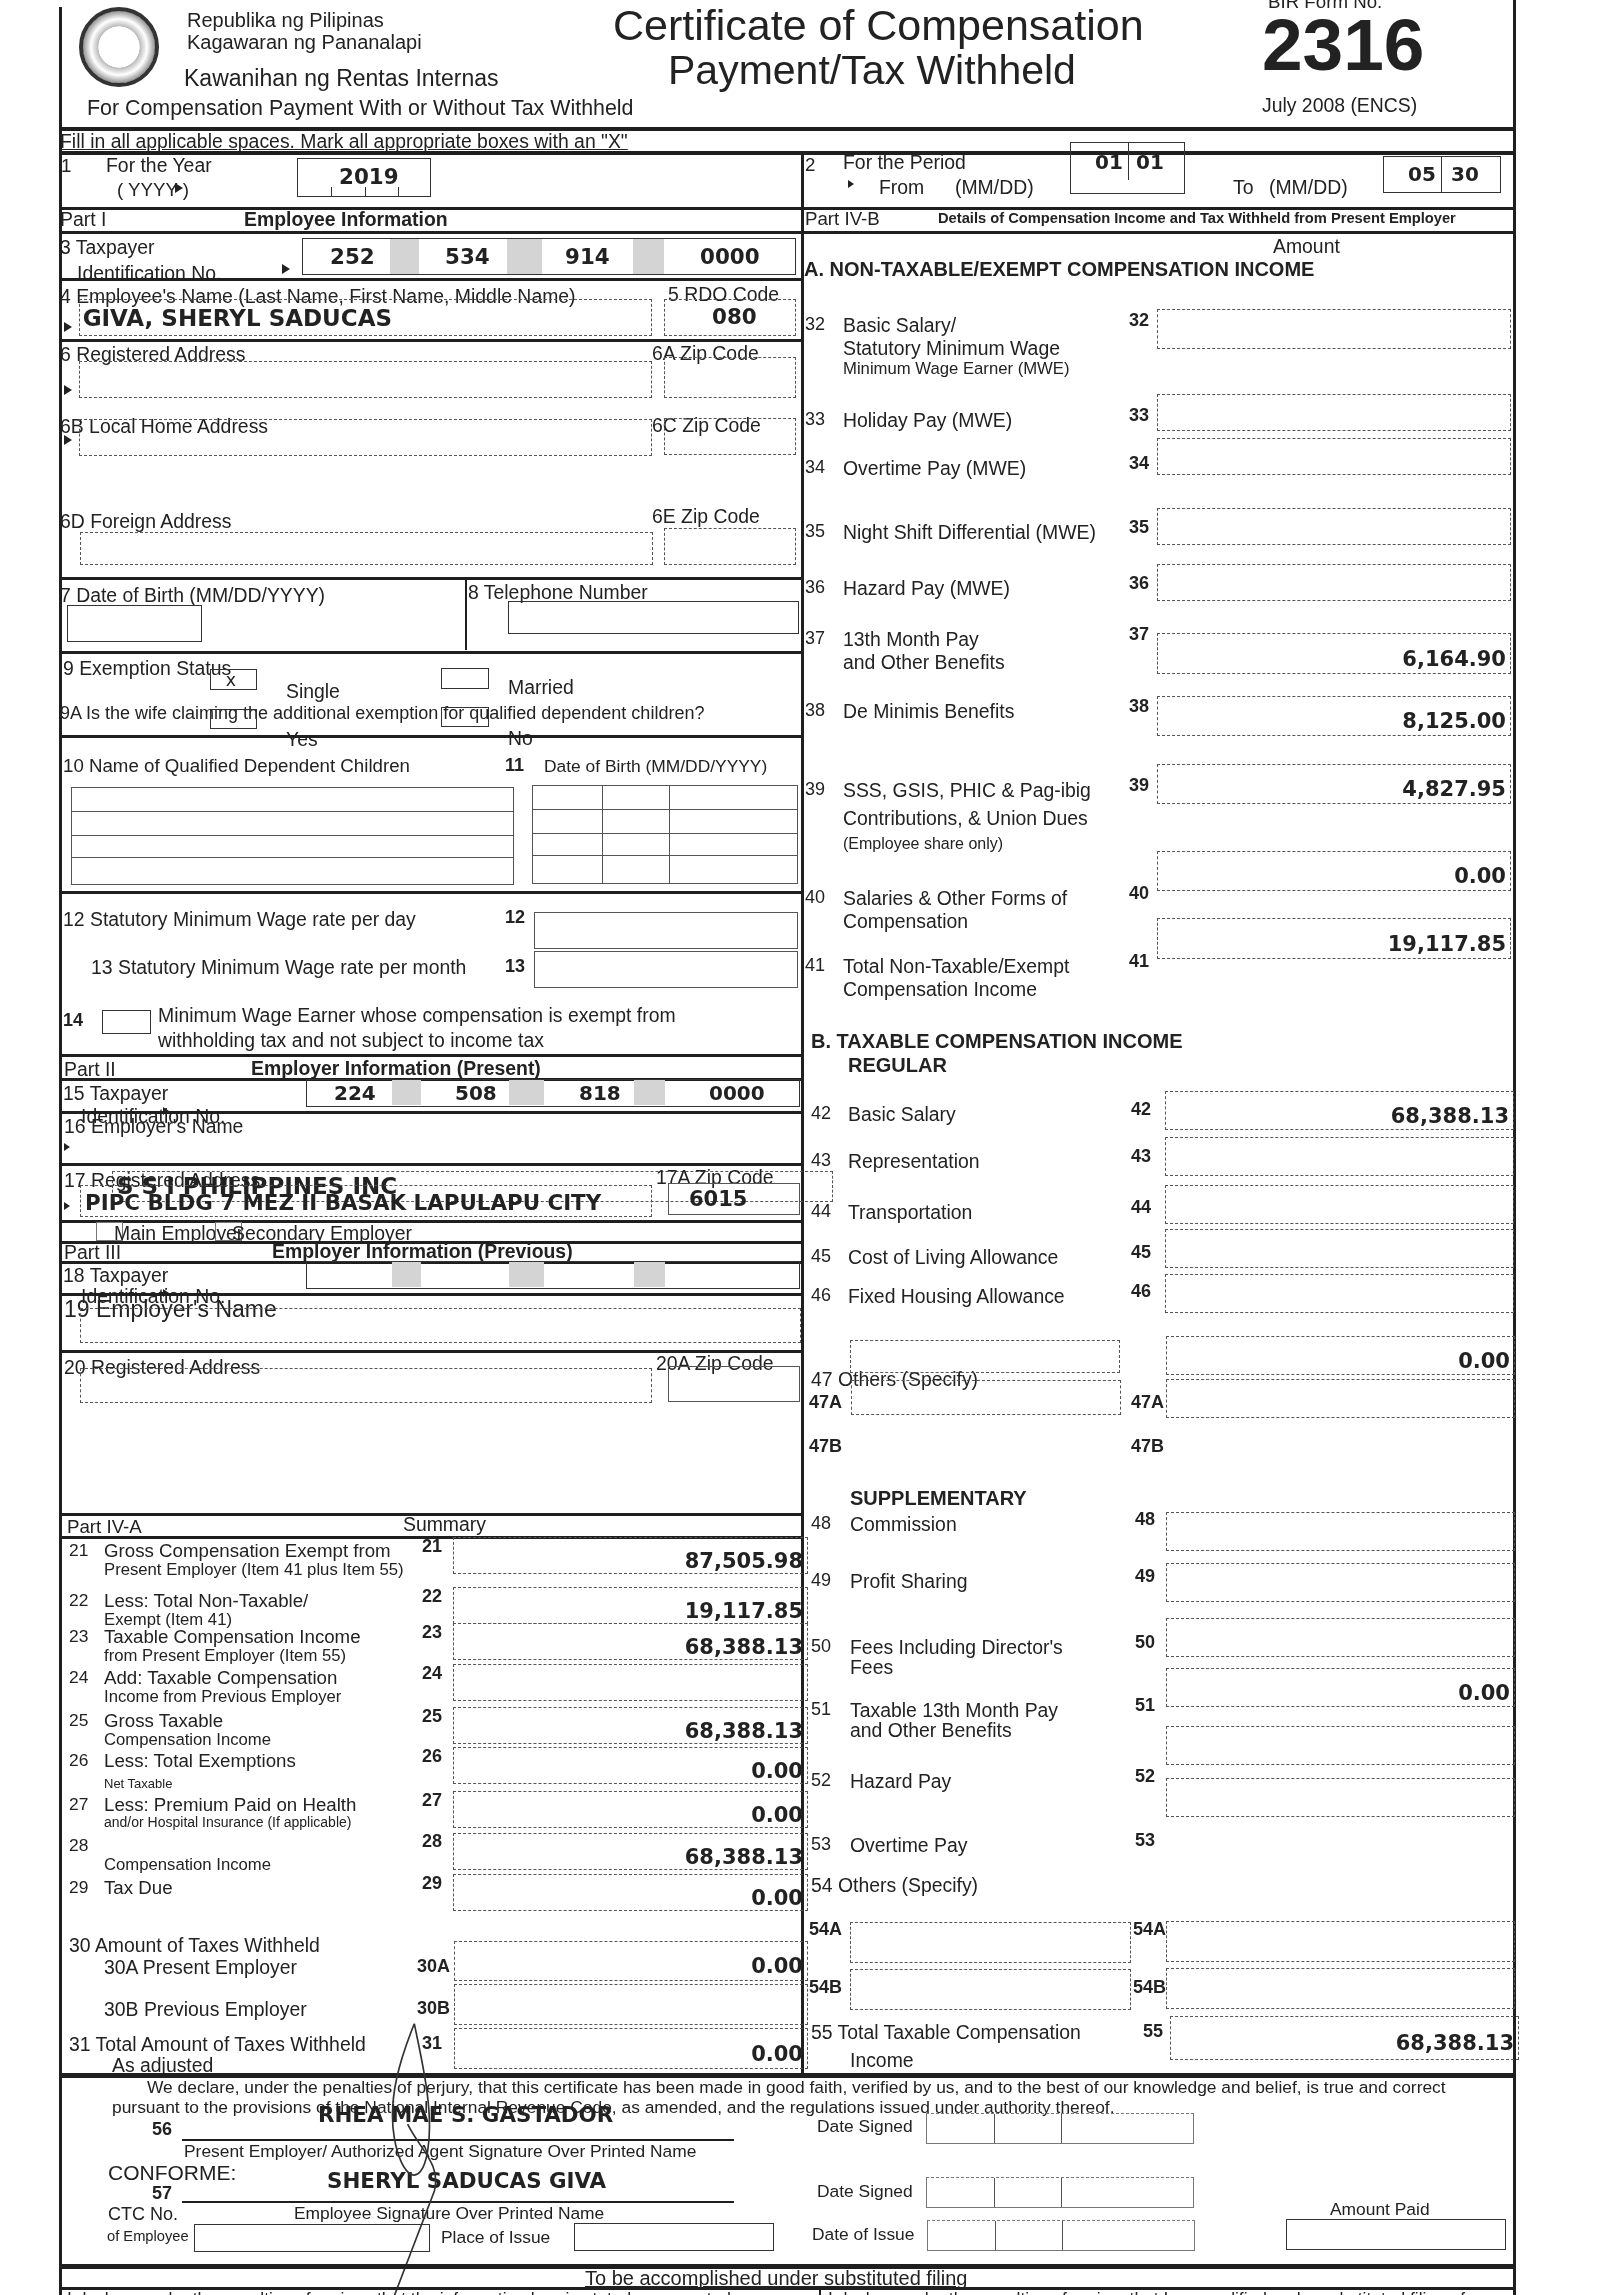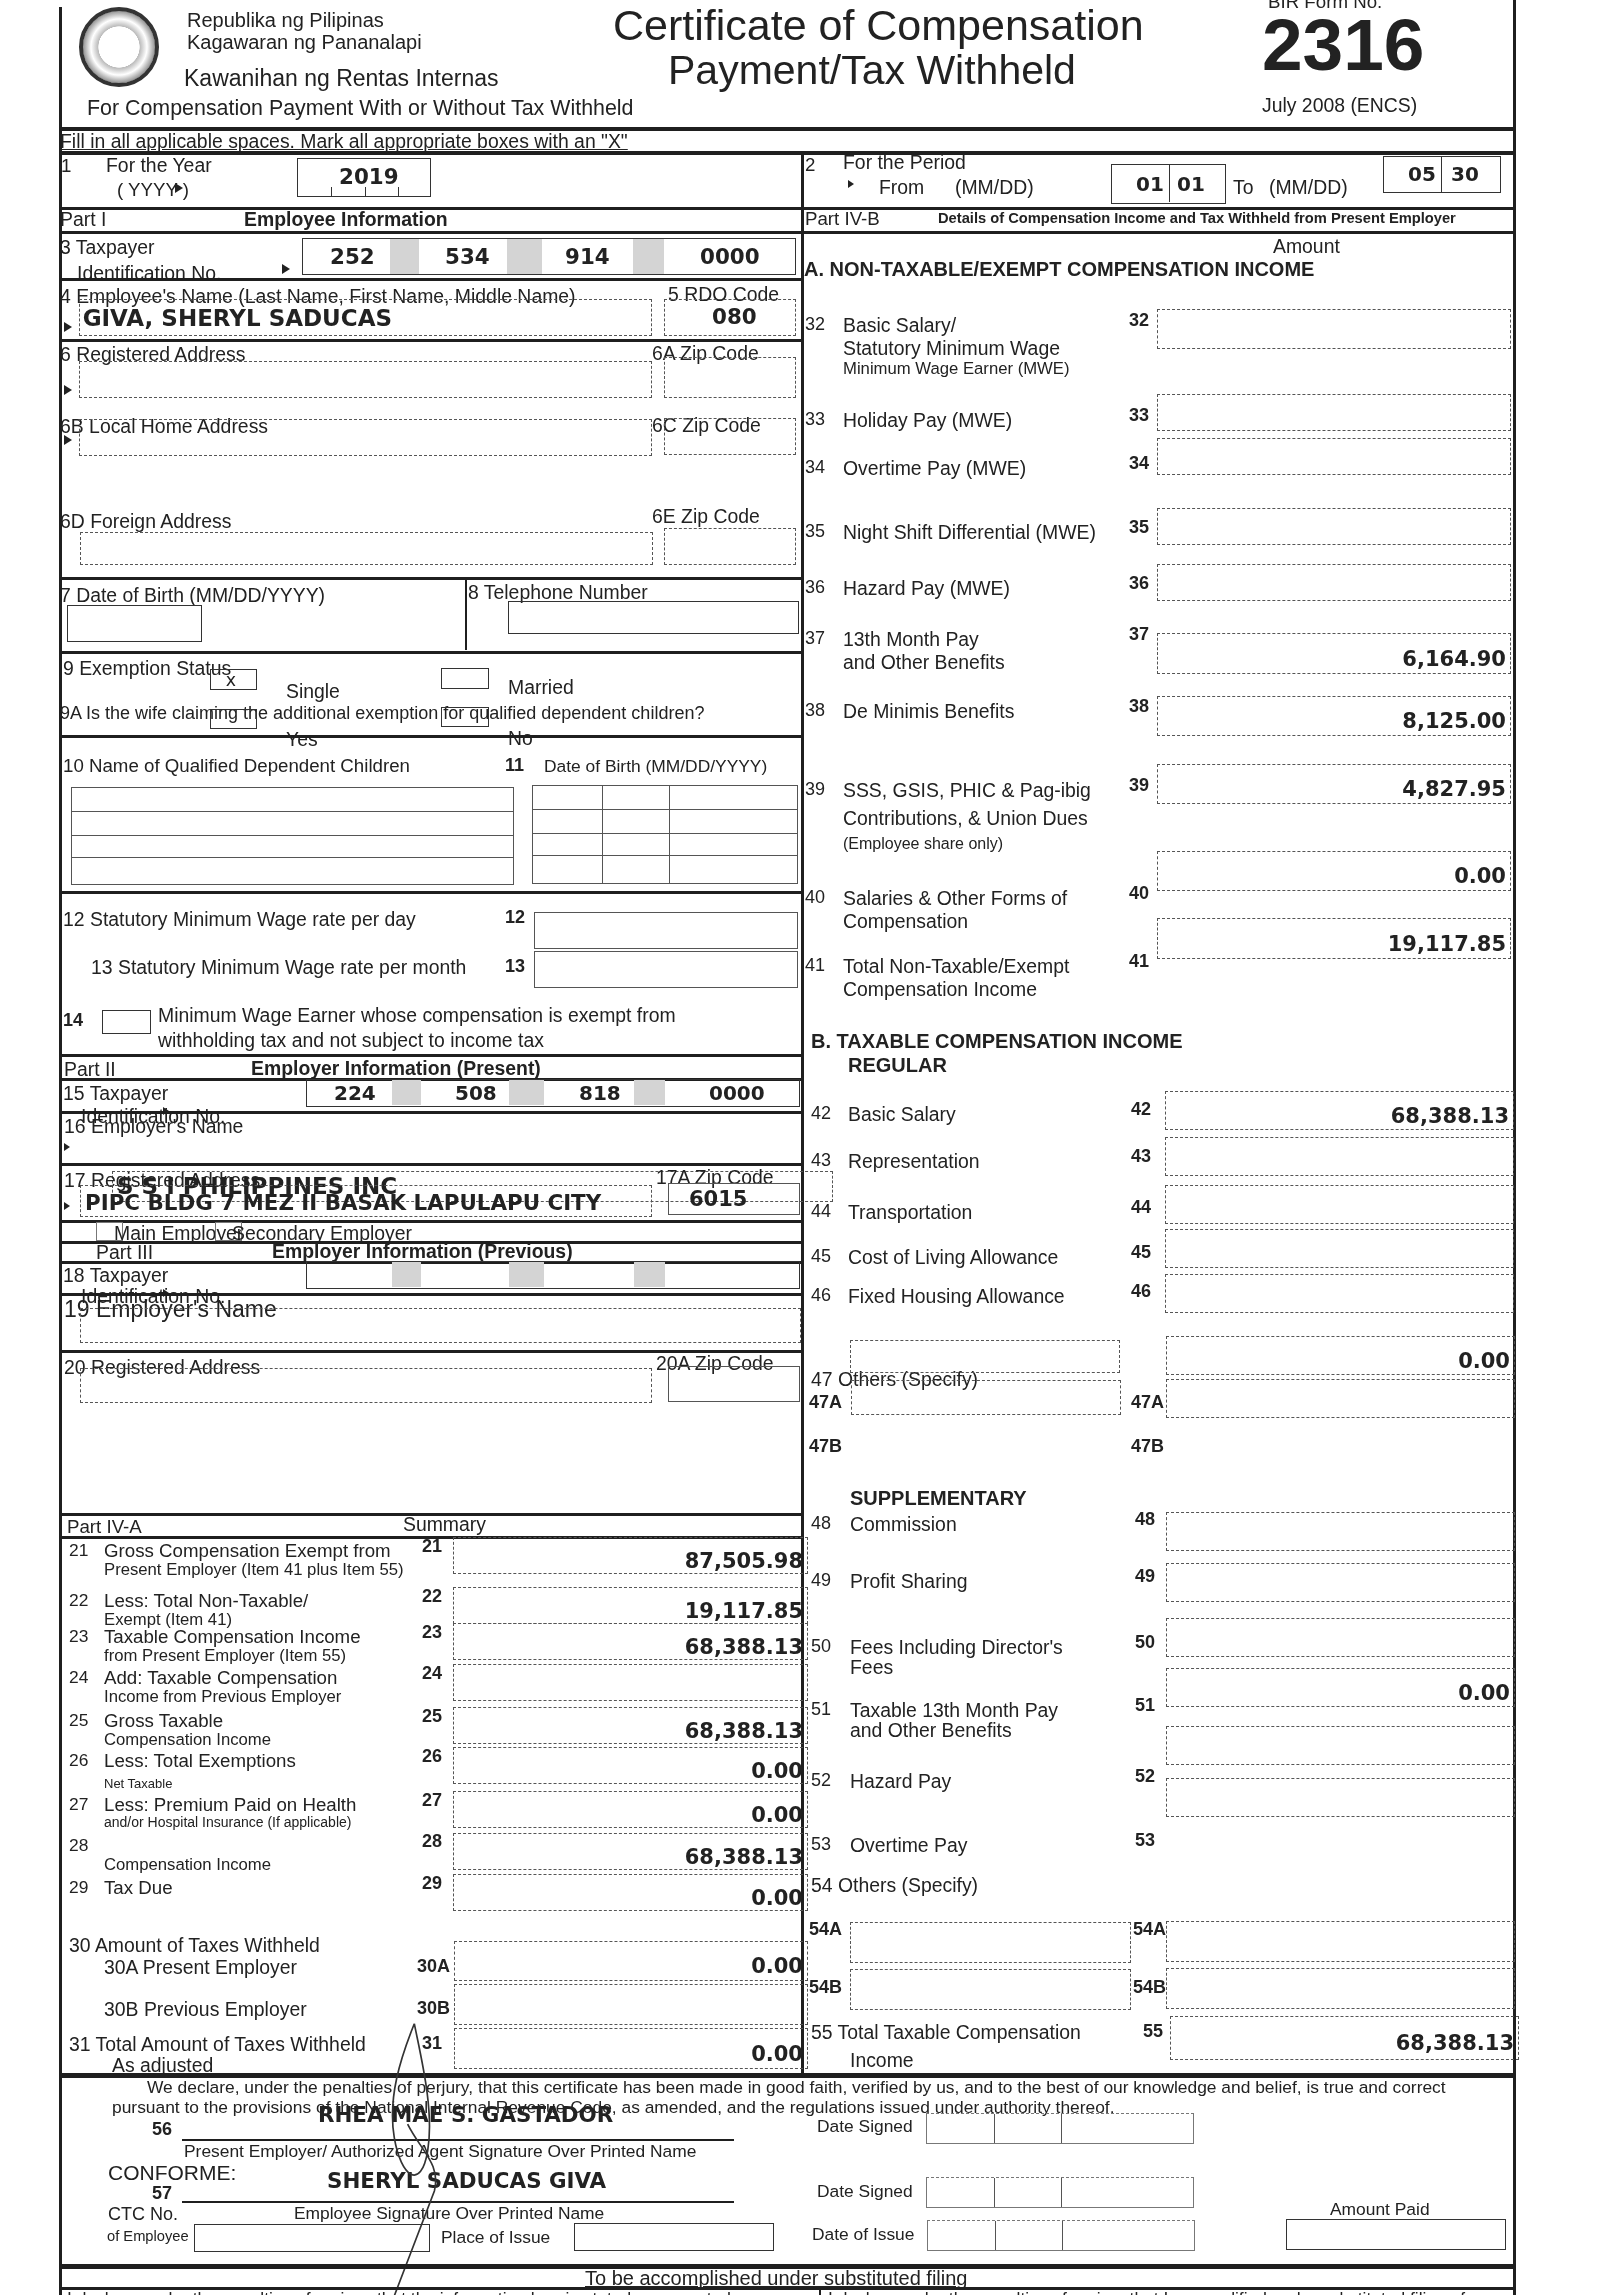--- a/index.html
+++ b/index.html
@@ -49,21 +49,21 @@
     <div class="tick" style="left:100px;"></div>
 </div>
 
 <div class="vline" style="left:801px;top:151px;width:2.7px;height:1923px;"></div>
 
 <div class="abs txt" style="left:805px;top:154px;font-size:18.7px;">2</div>
 <div class="abs txt" style="left:843px;top:151px;font-size:19.4px;">For the Period</div>
 <div class="arrow" style="left:848px;top:180px;border-width:4.7px 0 4.7px 6.7px;"></div>
 <div class="abs txt" style="left:879px;top:176px;font-size:19.4px;">From</div>
 <div class="abs txt" style="left:955px;top:176px;font-size:19.4px;">(MM/DD)</div>
-<div class="box" style="left:1070px;top:164px;width:115px;height:40px;margin-left:41px;">
+<div class="box" style="left:1070px;top:142px;width:115px;height:52px;">
   <div style="position:absolute;left:57px;top:0;width:1.3px;height:37px;background:#333;"></div>
   <span class="fill" style="position:absolute;left:24px;top:6.7px;font-size:20px;">01</span>
   <span class="fill" style="position:absolute;left:65px;top:6.7px;font-size:20px;">01</span>
 </div>
 <div class="abs txt" style="left:1233px;top:176px;font-size:19.4px;">To</div>
 <div class="abs txt" style="left:1269px;top:176px;font-size:19.4px;">(MM/DD)</div>
 <div class="box" style="left:1383px;top:156px;width:118px;height:37px;">
   <div style="position:absolute;left:57px;top:0;width:1.3px;height:35px;background:#333;"></div>
   <span class="fill" style="position:absolute;left:24px;top:5.3px;font-size:20px;">05</span>
   <span class="fill" style="position:absolute;left:67px;top:5.3px;font-size:20px;">30</span>
@@ -203,21 +203,21 @@
   <span class="fill" style="position:absolute;left:20px;top:2.7px;font-size:21px;">6015</span>
 </div>
 <div class="hline" style="left:59px;top:1220px;width:744px;height:2.7px;"></div>
 
 <div class="box" style="left:96px;top:1222px;width:27px;height:18.7px;border-color:#777;"></div>
 <div class="abs txt" style="left:114px;top:1222px;font-size:19.4px;">Main Employer</div>
 <div class="box" style="left:215px;top:1222px;width:27px;height:18.7px;border-color:#777;"></div>
 <div class="abs txt" style="left:232px;top:1222px;font-size:19.4px;">Secondary Employer</div>
 <div class="hline" style="left:59px;top:1241px;width:744px;height:2.7px;"></div>
 
-<div class="abs txt" style="left:64px;top:1241px;font-size:19.4px;margin-left:32px;">Part III</div>
+<div class="abs txt" style="left:64px;top:1241px;font-size:19.4px;">Part III</div>
 <div class="abs txt bold" style="left:272px;top:1240px;font-size:19.4px;">Employer Information (Previous)</div>
 <div class="hline" style="left:59px;top:1261px;width:744px;height:3.3px;"></div>
 
 <div class="abs txt" style="left:63px;top:1264px;font-size:19.4px;"><span>18</span> <span>Taxpayer</span></div>
 <div class="abs txt" style="left:81px;top:1285px;font-size:19.4px;">Identification No.</div>
 <div class="arrow" style="left:163px;top:1289px;border-width:4.7px 0 4.7px 6.7px;"></div>
 <div class="box" style="left:306px;top:1261px;width:494px;height:28px;">
   <div class="grey" style="left:85px;top:0;width:29px;height:25px;"></div>
   <div class="grey" style="left:202px;top:0;width:35px;height:25px;"></div>
   <div class="grey" style="left:327px;top:0;width:31px;height:25px;"></div>

